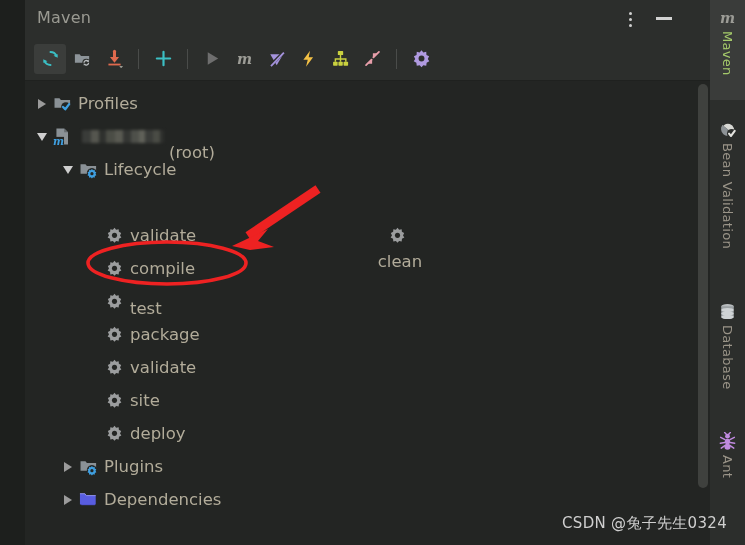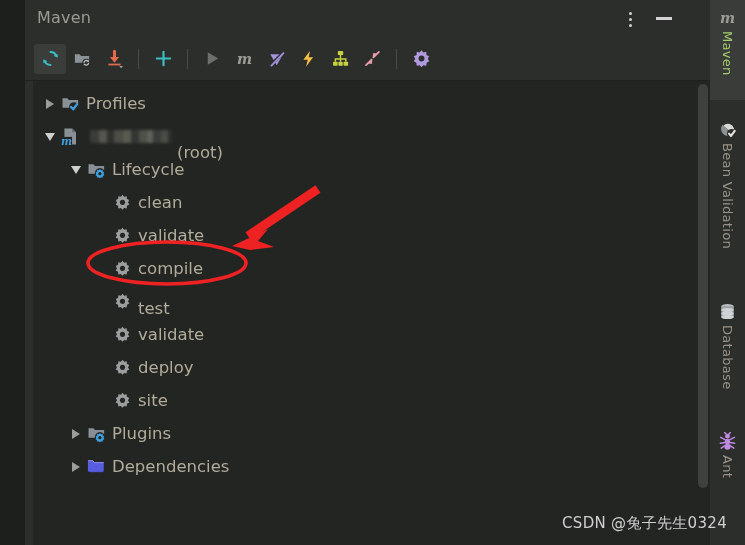--- a/index.html
+++ b/index.html
@@ -82,21 +82,21 @@
     width: 1px; height: 20px; background: #4a4c4a;
     margin: 0 8px; flex: 0 0 auto;
   }
   .tw-toolbar-border {
     position: absolute; left: 0; top: 80px; width: 685px; height: 1px;
     background: #1f211f;
   }
 
   
   .tree {
-    position: absolute; left: 8px; top: 81px;
+    position: absolute; left: 0; top: 81px;
     width: 685px; height: 464px;
     background: #232523;
     padding-top: 6px;
     overflow: hidden;
   }
   .row {
     height: 33px; display: flex; align-items: center;
     cursor: pointer; position: relative;
   }
   .row .twisty {
@@ -352,89 +352,99 @@
           <span class="ico">
             <svg width="19" height="19" viewBox="0 0 20 20">
               <path d="M1.6 4.4h5.2l1.5 1.9H18v8.3H1.6z" fill="#8a9196"></path>
               <circle cx="13.6" cy="13.8" r="5.4" fill="#232523"></circle>
               <path d="M13.6 9.4 14.8 10.7 16.5 10.3 16.6 12.1 18.2 12.9 17.4 14.5 18.3 16 16.7 16.8 16.5 18.6 14.8 18.2 13.6 19.5 12.4 18.2 10.7 18.6 10.5 16.8 8.9 16 9.8 14.5 9 12.9 10.6 12.1 10.7 10.3 12.4 10.7z" fill="#3f9fe0"></path>
               <circle cx="13.6" cy="14.4" r="1.7" fill="#232523"></circle>
             </svg>
           </span>
           <span class="lbl">Lifecycle</span>
         </div>
+        <div class="row" style="padding-left: 60px; flex-direction: column;">
+          <span class="twisty"></span>
+          <span class="ico">
+            <svg width="19" height="19" viewBox="0 0 20 20">
+              <path d="M10 1.9 11.7 3.9 14.4 3.3 14.6 6.1 17 7.4 15.8 9.9 17.2 12.2 14.7 13.4 14.4 16.2 11.7 15.7 10 17.6 8.3 15.7 5.6 16.2 5.3 13.4 2.8 12.2 4.2 9.9 3 7.4 5.4 6.1 5.6 3.3 8.3 3.9z" fill="#9b9d9e"></path>
+              <circle cx="10" cy="9.8" r="2.7" fill="#232523"></circle>
+            </svg>
+          </span>
+          <span class="lbl">clean</span>
+        </div>
         <div class="row" style="padding-left: 60px;">
           <span class="twisty"></span>
           <span class="ico">
             <svg width="19" height="19" viewBox="0 0 20 20">
               <path d="M10 1.9 11.7 3.9 14.4 3.3 14.6 6.1 17 7.4 15.8 9.9 17.2 12.2 14.7 13.4 14.4 16.2 11.7 15.7 10 17.6 8.3 15.7 5.6 16.2 5.3 13.4 2.8 12.2 4.2 9.9 3 7.4 5.4 6.1 5.6 3.3 8.3 3.9z" fill="#9b9d9e"></path>
               <circle cx="10" cy="9.8" r="2.7" fill="#232523"></circle>
             </svg>
           </span>
-          <span class="lbl">clean</span>
+          <span class="lbl">validate</span>
+        </div>
+        <div class="row" style="padding-left: 60px; text-align: right;">
+          <span class="twisty"></span>
+          <span class="ico">
+            <svg width="19" height="19" viewBox="0 0 20 20">
+              <path d="M10 1.9 11.7 3.9 14.4 3.3 14.6 6.1 17 7.4 15.8 9.9 17.2 12.2 14.7 13.4 14.4 16.2 11.7 15.7 10 17.6 8.3 15.7 5.6 16.2 5.3 13.4 2.8 12.2 4.2 9.9 3 7.4 5.4 6.1 5.6 3.3 8.3 3.9z" fill="#9b9d9e"></path>
+              <circle cx="10" cy="9.8" r="2.7" fill="#232523"></circle>
+            </svg>
+          </span>
+          <span class="lbl">compile</span>
+        </div>
+        <div class="row" style="padding-left: 60px; align-items: flex-end;">
+          <span class="twisty"></span>
+          <span class="ico">
+            <svg width="19" height="19" viewBox="0 0 20 20">
+              <path d="M10 1.9 11.7 3.9 14.4 3.3 14.6 6.1 17 7.4 15.8 9.9 17.2 12.2 14.7 13.4 14.4 16.2 11.7 15.7 10 17.6 8.3 15.7 5.6 16.2 5.3 13.4 2.8 12.2 4.2 9.9 3 7.4 5.4 6.1 5.6 3.3 8.3 3.9z" fill="#9b9d9e"></path>
+              <circle cx="10" cy="9.8" r="2.7" fill="#232523"></circle>
+            </svg>
+          </span>
+          <span class="lbl">test</span>
         </div>
         <div class="row" style="padding-left: 60px;">
           <span class="twisty"></span>
           <span class="ico">
             <svg width="19" height="19" viewBox="0 0 20 20">
               <path d="M10 1.9 11.7 3.9 14.4 3.3 14.6 6.1 17 7.4 15.8 9.9 17.2 12.2 14.7 13.4 14.4 16.2 11.7 15.7 10 17.6 8.3 15.7 5.6 16.2 5.3 13.4 2.8 12.2 4.2 9.9 3 7.4 5.4 6.1 5.6 3.3 8.3 3.9z" fill="#9b9d9e"></path>
               <circle cx="10" cy="9.8" r="2.7" fill="#232523"></circle>
             </svg>
           </span>
+          <span class="lbl">package</span>
+        </div>
+        <div class="row" style="padding-left: 60px;">
+          <span class="twisty"></span>
+          <span class="ico">
+            <svg width="19" height="19" viewBox="0 0 20 20">
+              <path d="M10 1.9 11.7 3.9 14.4 3.3 14.6 6.1 17 7.4 15.8 9.9 17.2 12.2 14.7 13.4 14.4 16.2 11.7 15.7 10 17.6 8.3 15.7 5.6 16.2 5.3 13.4 2.8 12.2 4.2 9.9 3 7.4 5.4 6.1 5.6 3.3 8.3 3.9z" fill="#9b9d9e"></path>
+              <circle cx="10" cy="9.8" r="2.7" fill="#232523"></circle>
+            </svg>
+          </span>
           <span class="lbl">validate</span>
         </div>
-        <div class="row" style="padding-left: 60px; text-align: right;">
-          <span class="twisty"></span>
-          <span class="ico">
-            <svg width="19" height="19" viewBox="0 0 20 20">
-              <path d="M10 1.9 11.7 3.9 14.4 3.3 14.6 6.1 17 7.4 15.8 9.9 17.2 12.2 14.7 13.4 14.4 16.2 11.7 15.7 10 17.6 8.3 15.7 5.6 16.2 5.3 13.4 2.8 12.2 4.2 9.9 3 7.4 5.4 6.1 5.6 3.3 8.3 3.9z" fill="#9b9d9e"></path>
-              <circle cx="10" cy="9.8" r="2.7" fill="#232523"></circle>
-            </svg>
-          </span>
-          <span class="lbl">compile</span>
-        </div>
-        <div class="row" style="padding-left: 60px; align-items: flex-end;">
-          <span class="twisty"></span>
-          <span class="ico">
-            <svg width="19" height="19" viewBox="0 0 20 20">
-              <path d="M10 1.9 11.7 3.9 14.4 3.3 14.6 6.1 17 7.4 15.8 9.9 17.2 12.2 14.7 13.4 14.4 16.2 11.7 15.7 10 17.6 8.3 15.7 5.6 16.2 5.3 13.4 2.8 12.2 4.2 9.9 3 7.4 5.4 6.1 5.6 3.3 8.3 3.9z" fill="#9b9d9e"></path>
-              <circle cx="10" cy="9.8" r="2.7" fill="#232523"></circle>
-            </svg>
-          </span>
-          <span class="lbl">test</span>
-        </div>
         <div class="row" style="padding-left: 60px;">
           <span class="twisty"></span>
           <span class="ico">
             <svg width="19" height="19" viewBox="0 0 20 20">
               <path d="M10 1.9 11.7 3.9 14.4 3.3 14.6 6.1 17 7.4 15.8 9.9 17.2 12.2 14.7 13.4 14.4 16.2 11.7 15.7 10 17.6 8.3 15.7 5.6 16.2 5.3 13.4 2.8 12.2 4.2 9.9 3 7.4 5.4 6.1 5.6 3.3 8.3 3.9z" fill="#9b9d9e"></path>
               <circle cx="10" cy="9.8" r="2.7" fill="#232523"></circle>
             </svg>
           </span>
-          <span class="lbl">validate</span>
+          <span class="lbl">site</span>
         </div>
         <div class="row" style="padding-left: 60px;">
           <span class="twisty"></span>
           <span class="ico">
             <svg width="19" height="19" viewBox="0 0 20 20">
               <path d="M10 1.9 11.7 3.9 14.4 3.3 14.6 6.1 17 7.4 15.8 9.9 17.2 12.2 14.7 13.4 14.4 16.2 11.7 15.7 10 17.6 8.3 15.7 5.6 16.2 5.3 13.4 2.8 12.2 4.2 9.9 3 7.4 5.4 6.1 5.6 3.3 8.3 3.9z" fill="#9b9d9e"></path>
               <circle cx="10" cy="9.8" r="2.7" fill="#232523"></circle>
             </svg>
           </span>
           <span class="lbl">deploy</span>
-        </div>
-        <div class="row" style="padding-left: 60px;">
-          <span class="twisty"></span>
-          <span class="ico">
-            <svg width="19" height="19" viewBox="0 0 20 20">
-              <path d="M10 1.9 11.7 3.9 14.4 3.3 14.6 6.1 17 7.4 15.8 9.9 17.2 12.2 14.7 13.4 14.4 16.2 11.7 15.7 10 17.6 8.3 15.7 5.6 16.2 5.3 13.4 2.8 12.2 4.2 9.9 3 7.4 5.4 6.1 5.6 3.3 8.3 3.9z" fill="#9b9d9e"></path>
-              <circle cx="10" cy="9.8" r="2.7" fill="#232523"></circle>
-            </svg>
-          </span>
-          <span class="lbl">site</span>
         </div>
         <div class="row" style="padding-left: 34px;">
           <span class="twisty">
             <span class="tri-right"></span>
           </span>
           <span class="ico">
             <svg width="19" height="19" viewBox="0 0 20 20">
               <path d="M1.6 4.4h5.2l1.5 1.9H18v8.3H1.6z" fill="#8a9196"></path>
               <circle cx="13.6" cy="13.8" r="5.4" fill="#232523"></circle>
               <path d="M13.6 9.4 14.8 10.7 16.5 10.3 16.6 12.1 18.2 12.9 17.4 14.5 18.3 16 16.7 16.8 16.5 18.6 14.8 18.2 13.6 19.5 12.4 18.2 10.7 18.6 10.5 16.8 8.9 16 9.8 14.5 9 12.9 10.6 12.1 10.7 10.3 12.4 10.7z" fill="#3f9fe0"></path>

